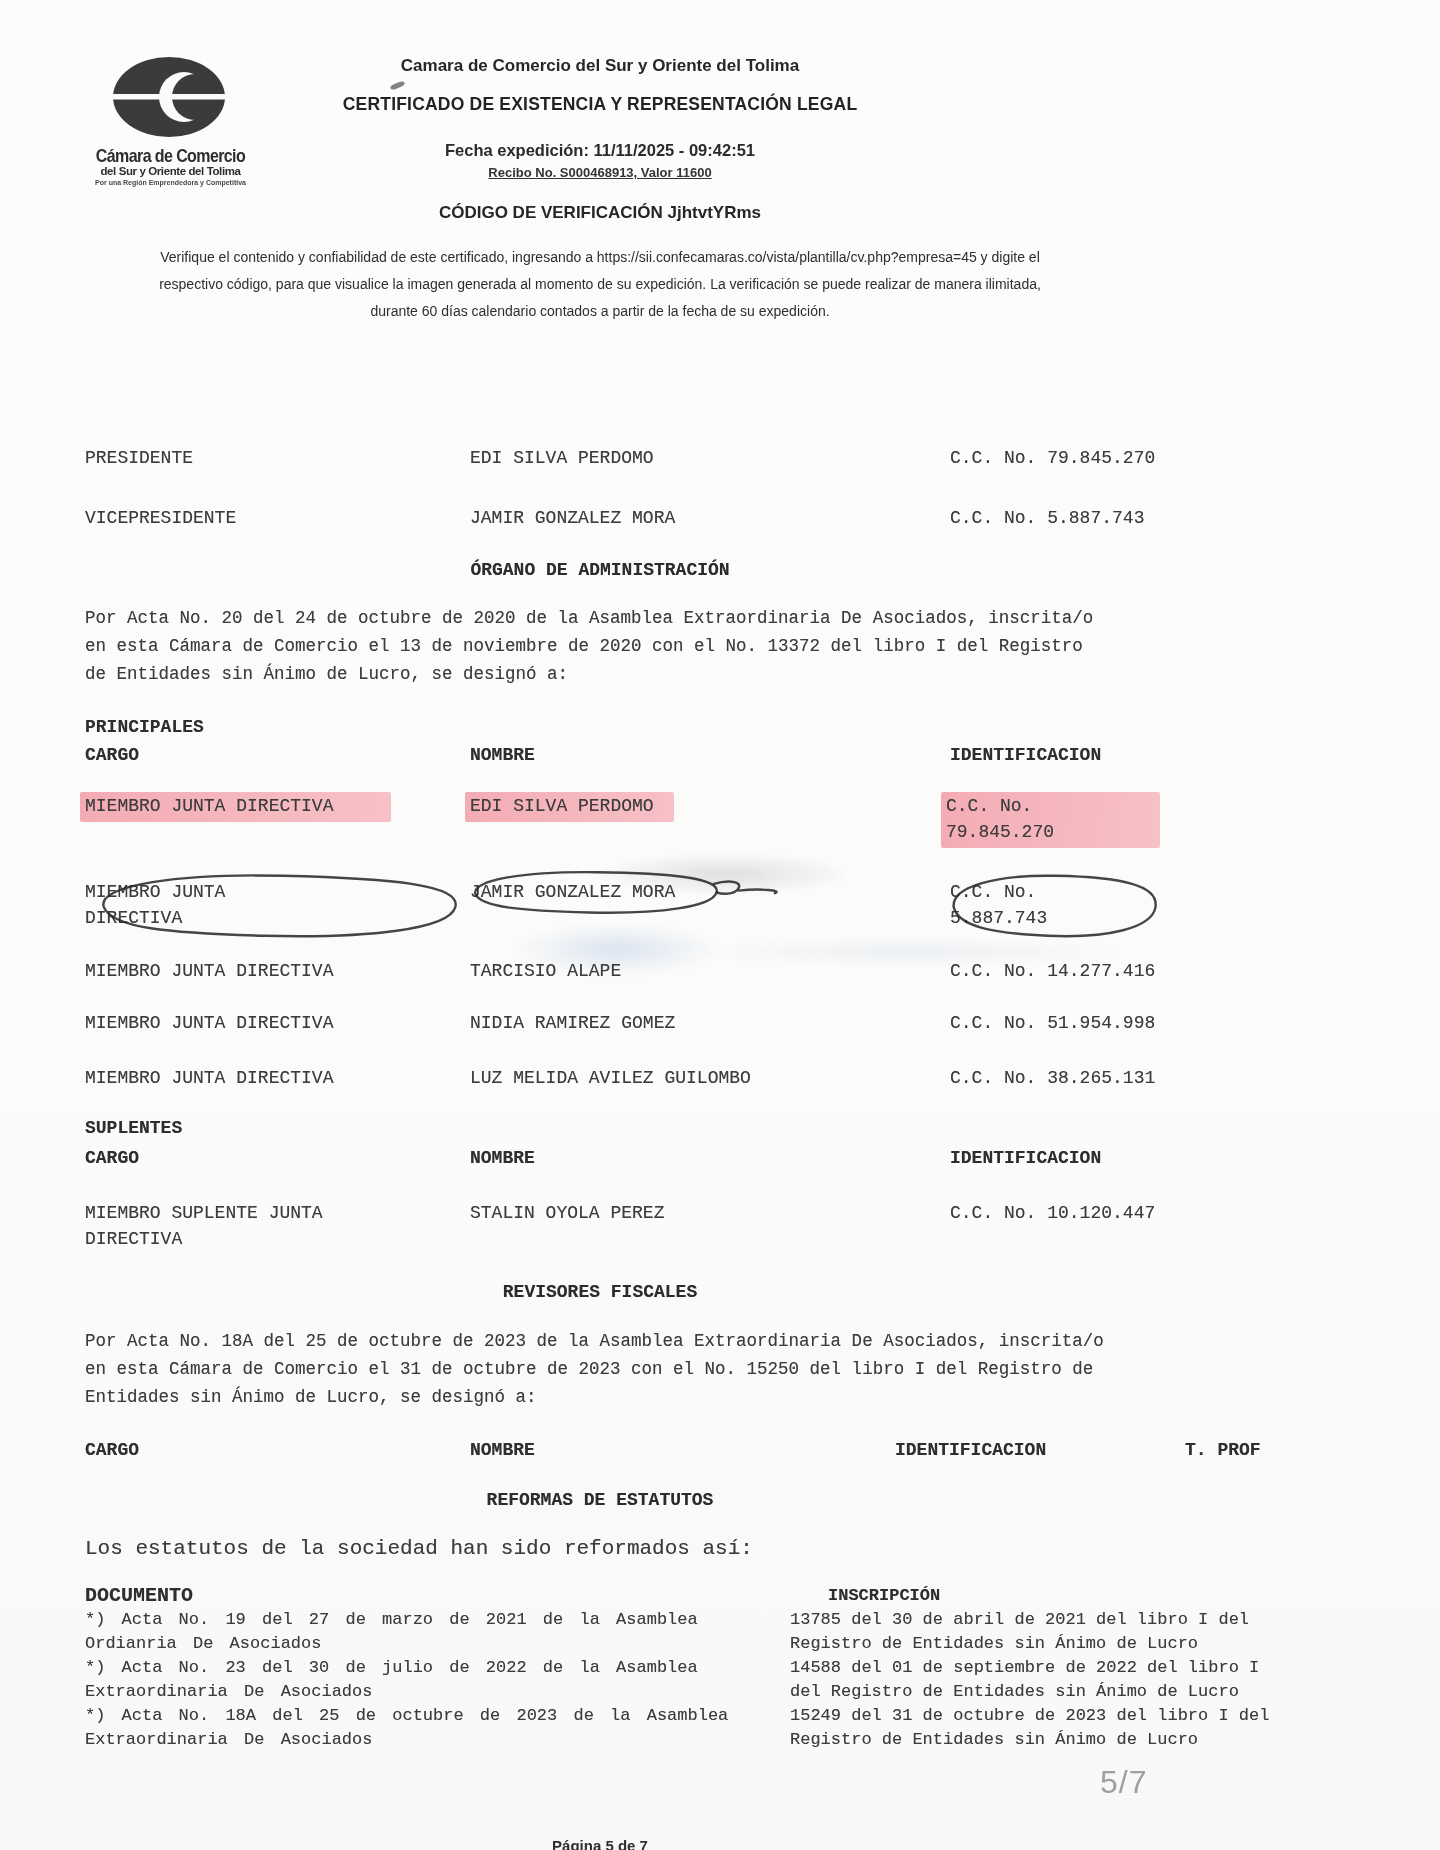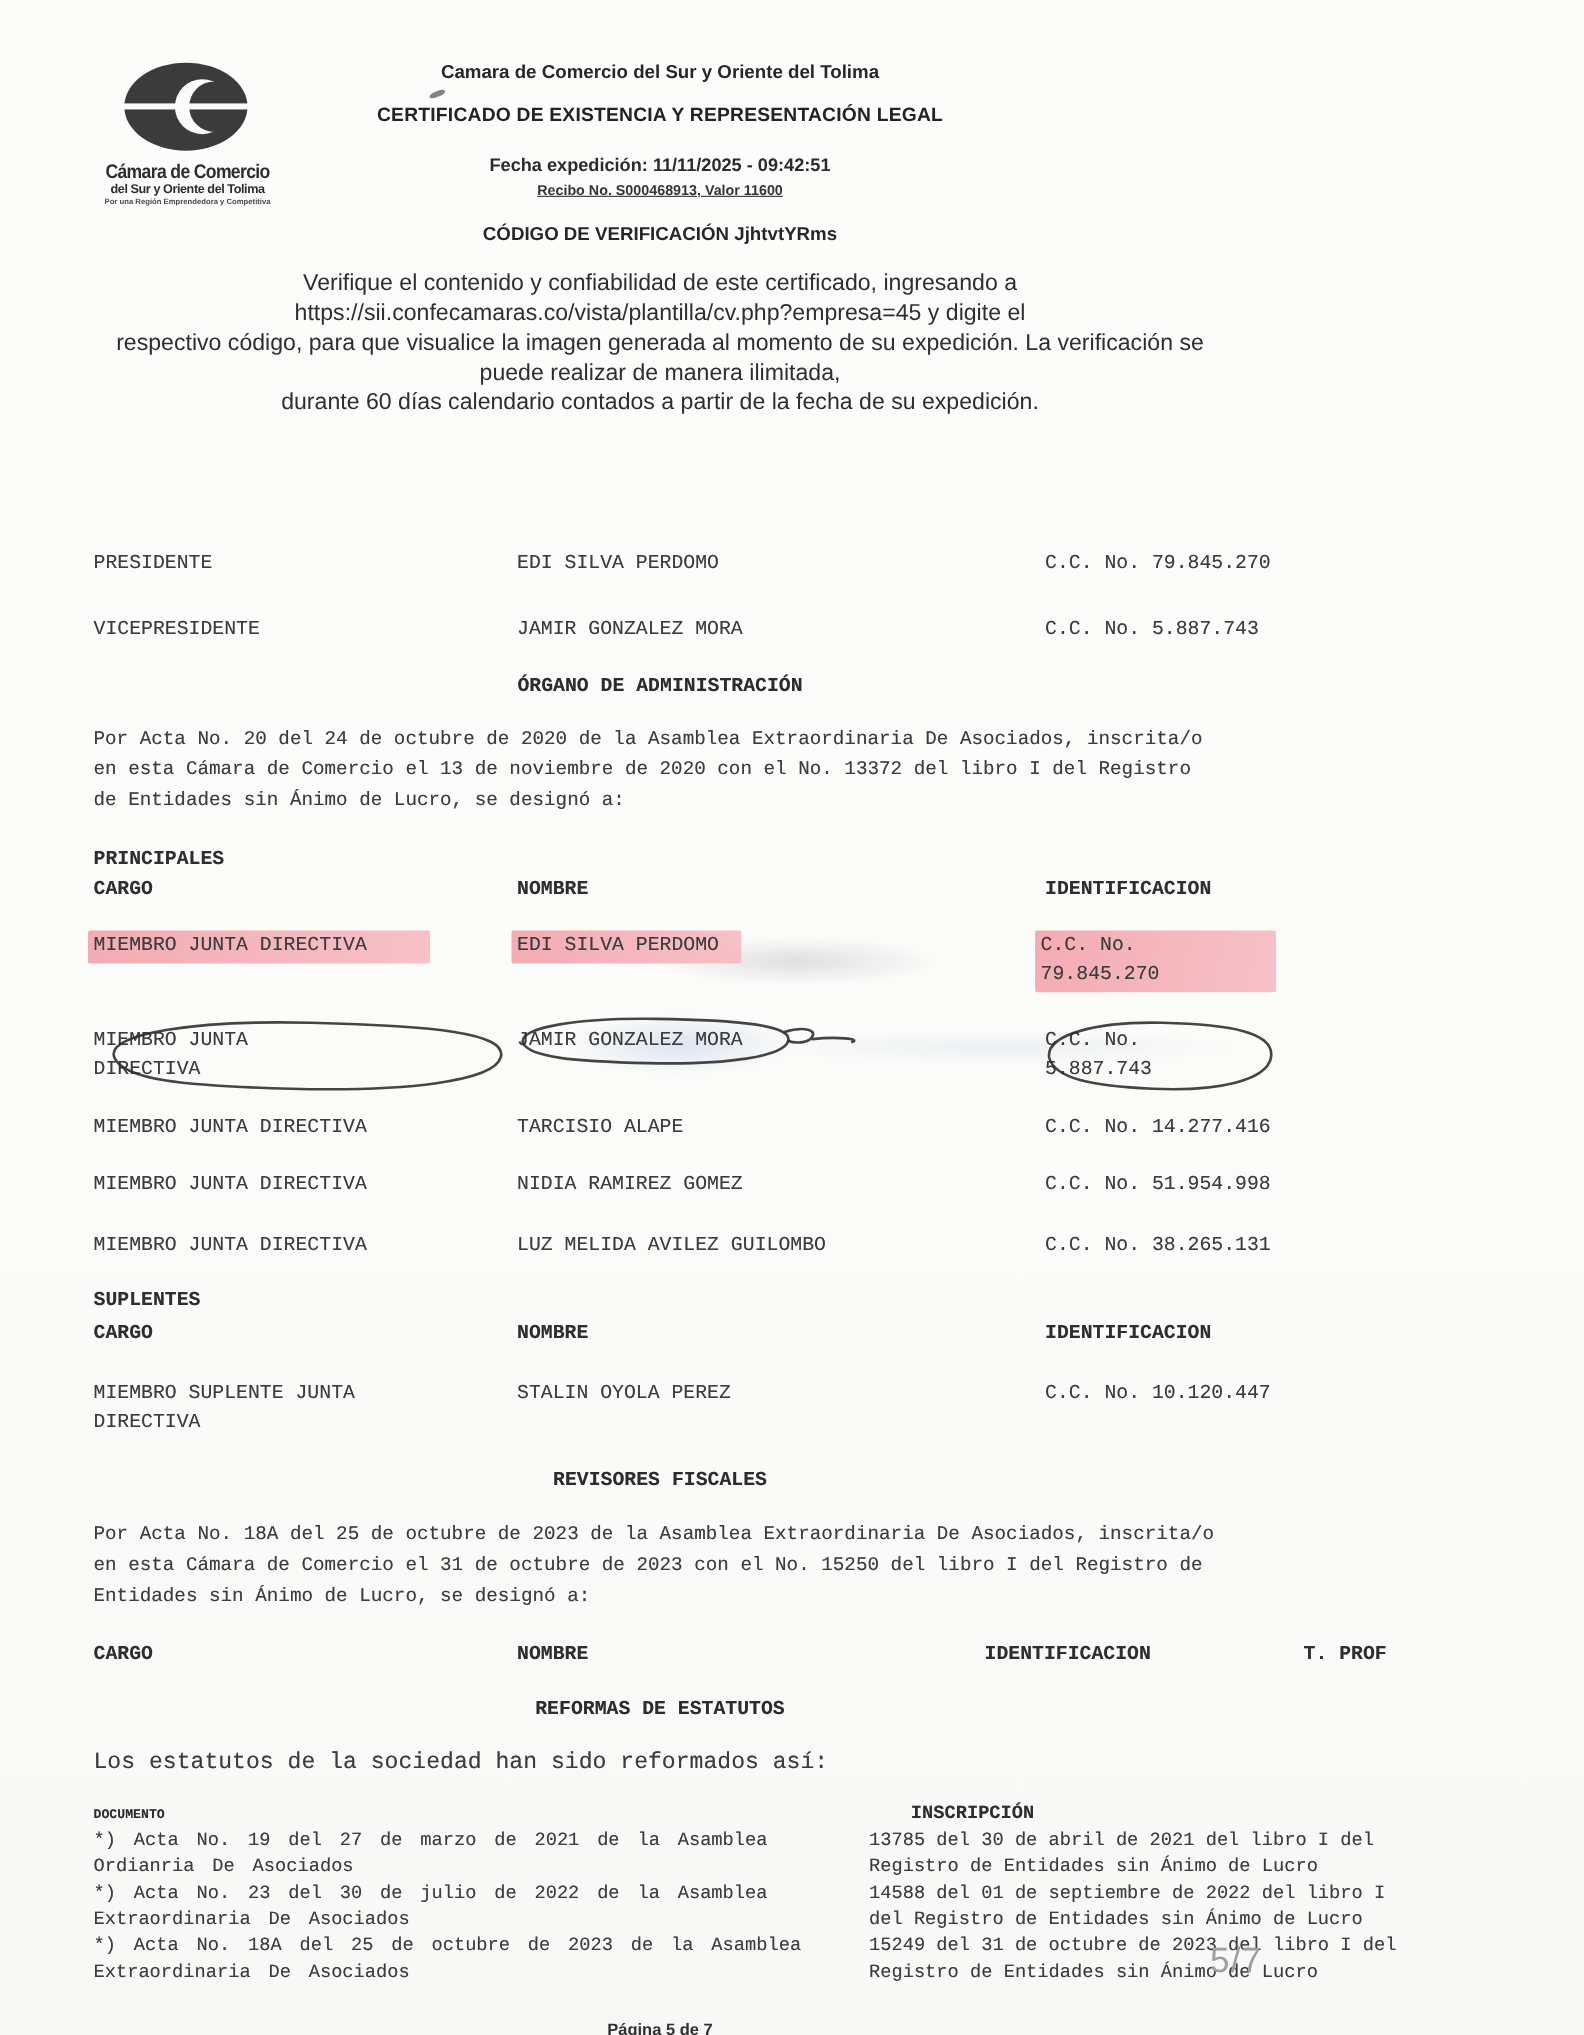--- a/index.html
+++ b/index.html
@@ -16,21 +16,21 @@
            transform:scaleY(1.12);filter:blur(.3px);}
   .logo-l2{font-size:11.5px;font-weight:bold;letter-spacing:-.4px;color:#2d2d2d;filter:blur(.35px);}
   .logo-l3{font-size:7px;font-weight:bold;color:#4a4a4a;margin-top:2px;filter:blur(.5px);}
 
   .hdr{width:1030px;text-align:center;}
   .h-org{padding-top:56px;font-size:17px;font-weight:bold;color:#272727;}
   .h-title{margin-top:18px;font-size:17.5px;font-weight:bold;color:#232323;letter-spacing:.2px;}
   .h-fecha{margin-top:26px;font-size:16.5px;font-weight:bold;color:#2b2b2b;}
   .h-recibo{margin-top:5px;font-size:13px;font-weight:bold;color:#343434;text-decoration:underline;}
   .h-codigo{margin-top:23px;font-size:17px;font-weight:bold;color:#262626;}
-  .verify{margin-top:21px;width:1030px;font-size:21px;line-height:27px;color:#2e2e2e;
+  .verify{margin-top:21px;width:1030px;font-size:14px;line-height:27px;color:#2e2e2e;
           text-align:center;white-space:pre-line;}
 
   
   .row3{display:grid;grid-template-columns:385px 480px 210px;font-size:18px;line-height:26px;color:#3c3c3c;}
   .row4{display:grid;grid-template-columns:385px 425px 290px 175px;font-size:18px;line-height:26px;color:#3c3c3c;}
   .bold{font-weight:bold;color:#2e2e2e;}
   .center-head{width:1030px;text-align:center;font-weight:bold;font-size:18px;color:#2c2c2c;}
   .para{font-size:17.5px;line-height:28px;color:#3c3c3c;white-space:pre-line;}
   .prewrap{white-space:pre-line;}
 
@@ -197,21 +197,21 @@
       <span>CARGO</span>
       <span>NOMBRE</span>
       <span>IDENTIFICACION</span>
       <span>T. PROF</span>
     </div>
 
     <div class="center-head mono mt27">REFORMAS DE ESTATUTOS</div>
     <div class="mono mt26" style="font-size:21px;line-height:26px;color:#3c3c3c;">Los estatutos de la sociedad han sido reformados así:</div>
 
     <div class="reformas mono mt22">
-      <span class="bold" style="font-size:12px;">DOCUMENTO</span>
+      <span class="bold" style="font-size:20px;">DOCUMENTO</span>
       <span class="bold insc-head">INSCRIPCIÓN</span>
 
       <span class="doc-cell">*) Acta No. 19 del 27 de marzo de 2021 de la Asamblea
 Ordianria De Asociados</span>
       <span class="insc-cell">13785 del 30 de abril de 2021 del libro I del
 Registro de Entidades sin Ánimo de Lucro</span>
 
       <span class="doc-cell">*) Acta No. 23 del 30 de julio de 2022 de la Asamblea
 Extraordinaria De Asociados</span>
       <span class="insc-cell">14588 del 01 de septiembre de 2022 del libro I

